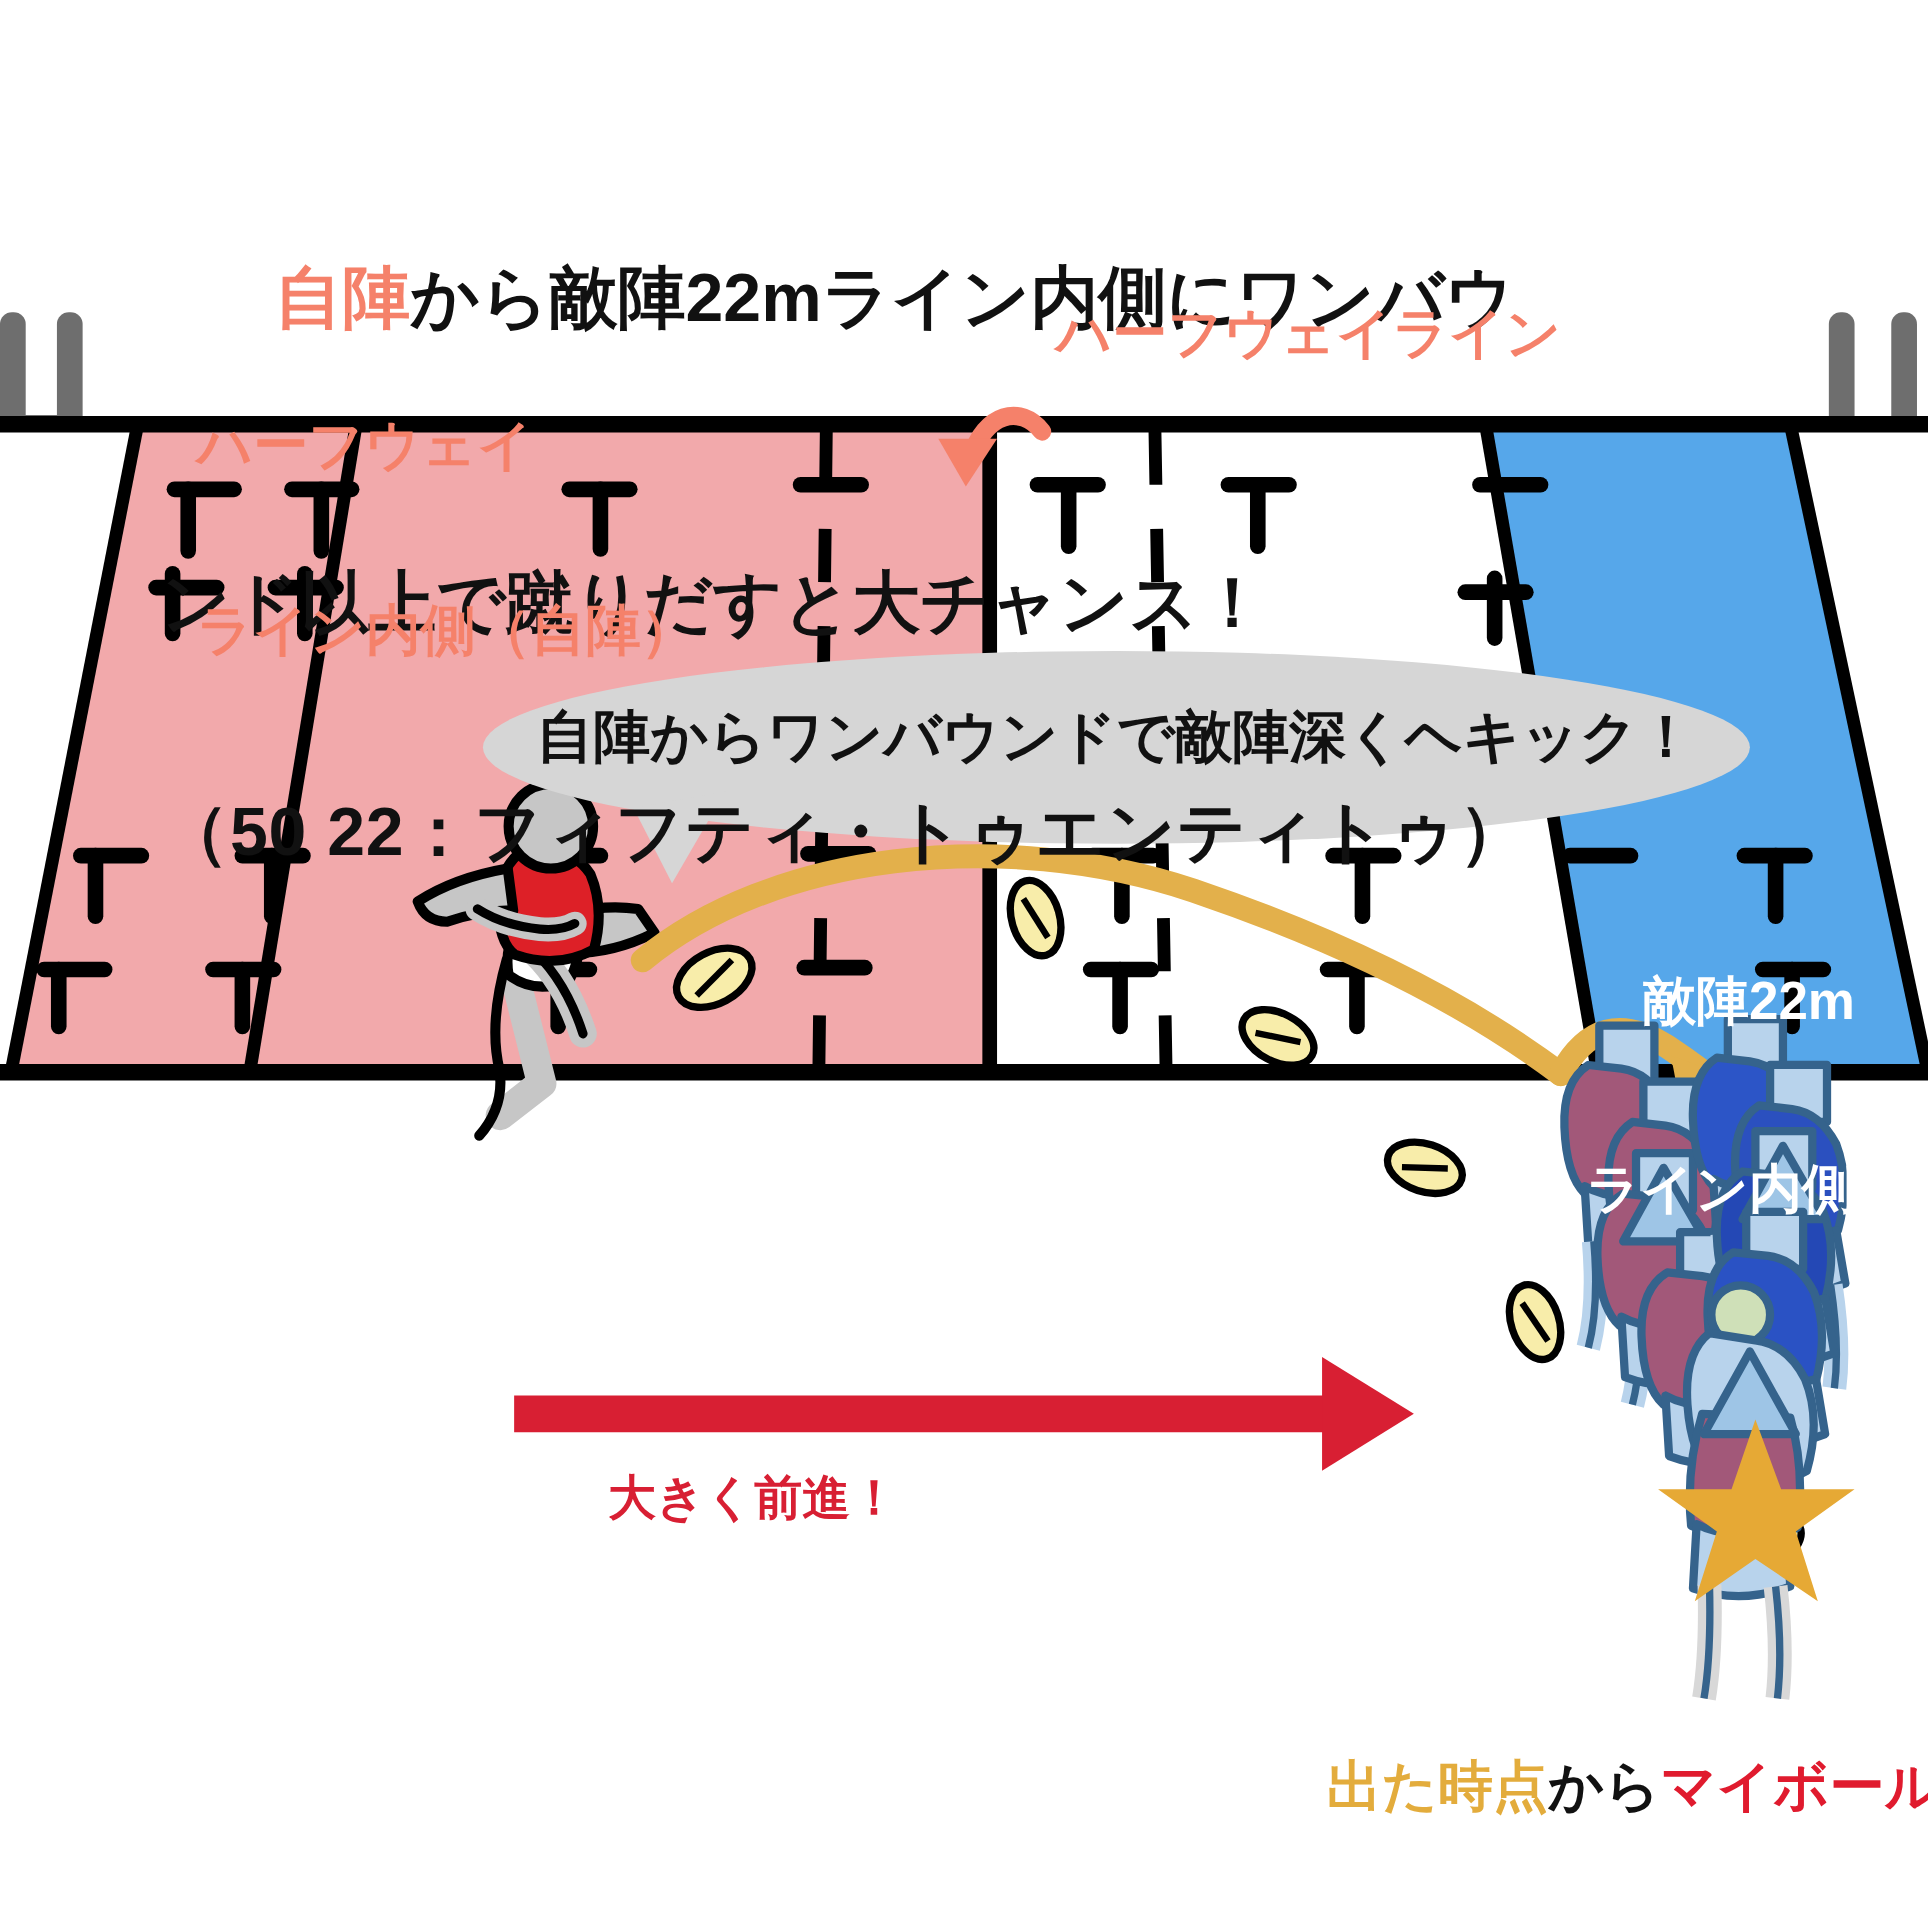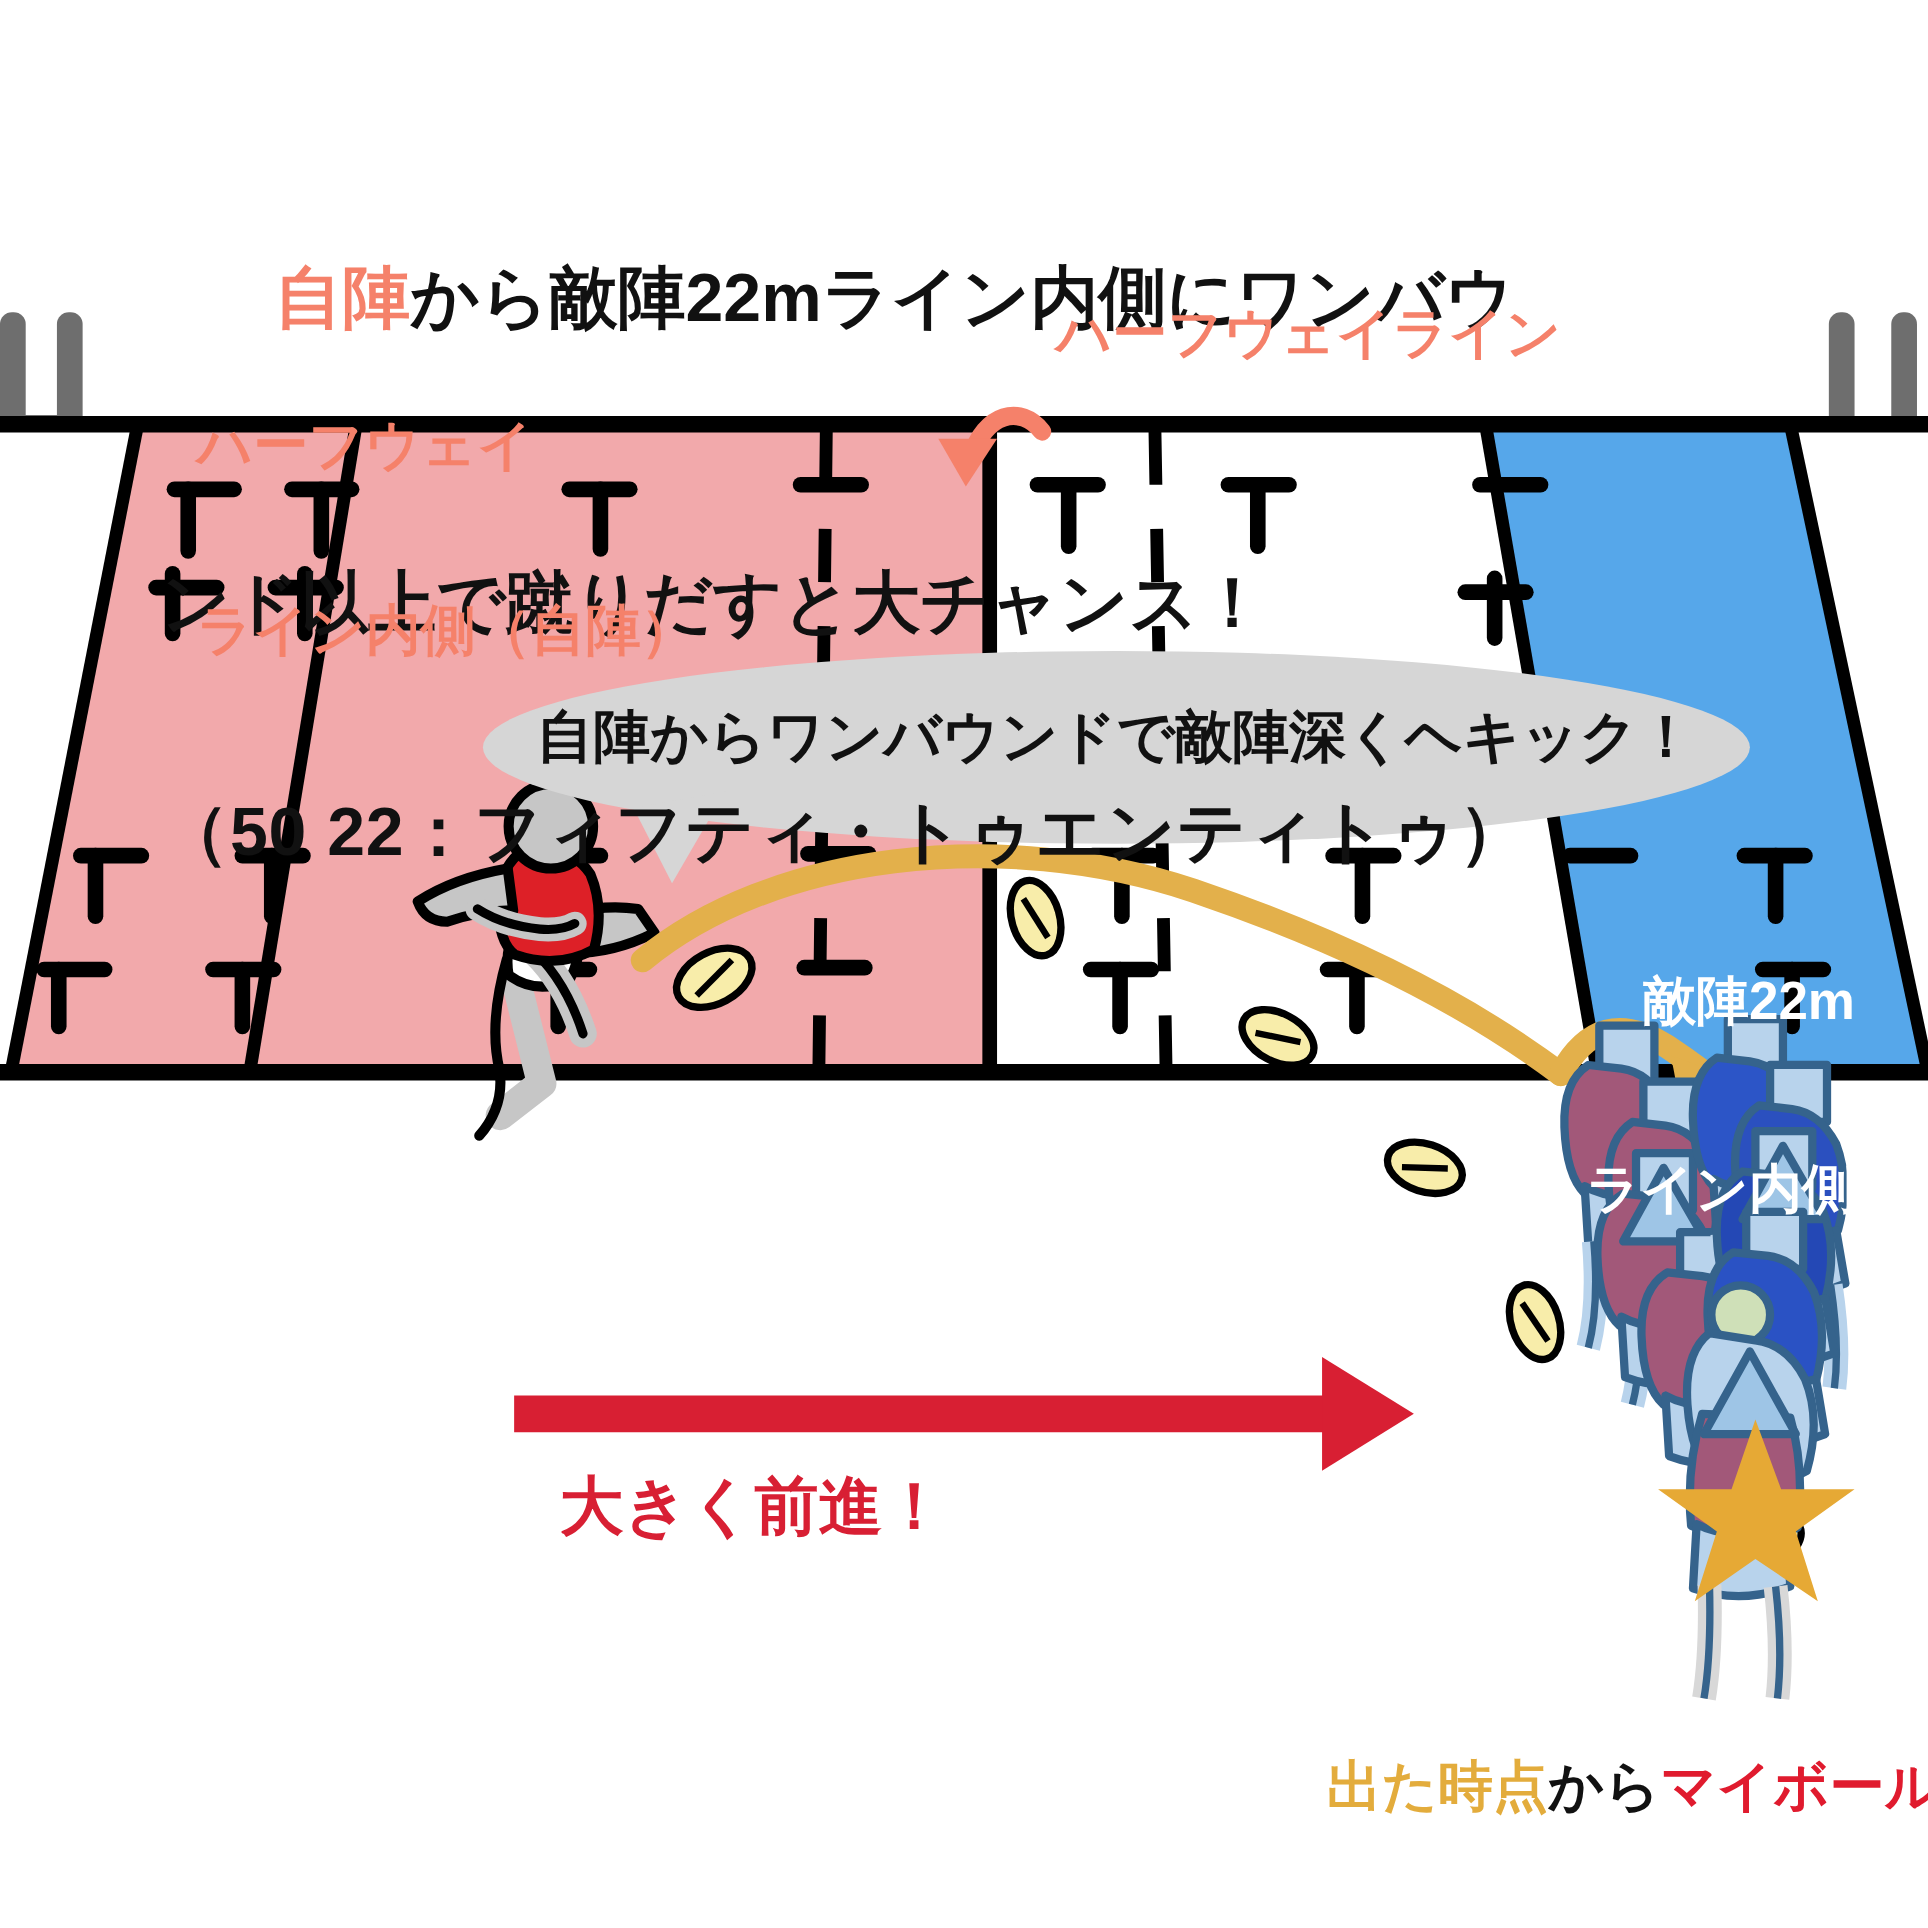--- a/index.html
+++ b/index.html
@@ -15,21 +15,21 @@
   
   .pinklabel{color:#f5816a;font-weight:700;font-size:55px;text-align:left;}
   #label-halfway-inside{left:197px;top:292px;width:478px;}
   #label-halfway-line{left:1056px;top:303px;width:432px;text-align:center;}
   #label-22m{left:1524px;top:845px;width:331px;color:#fff;font-weight:700;font-size:53px;text-align:right;
              line-height:1.18;}
   
   #bubble-text{left:528px;top:705px;width:1175px;font-size:57px;font-weight:700;color:#111;
                text-align:center;}
   
-  #label-advance{left:496px;top:1471px;width:514px;font-size:64px;font-weight:700;color:#d81f33;
+  #label-advance{left:496px;top:1471px;width:514px;font-size:48px;font-weight:700;color:#d81f33;
                  text-align:center;}
   #label-bottomright{left:1235px;top:1552px;width:698px;font-size:55px;font-weight:700;color:#111;
                      text-align:left;line-height:1.22;}
   #label-bottomright .gold{color:#e3ac3c;font-family:Liberation Mono, monospace;}
   #label-bottomright .red{color:#e01b2e;}
 </style>
 </head>
 <body>
 
 <div id="stage">

